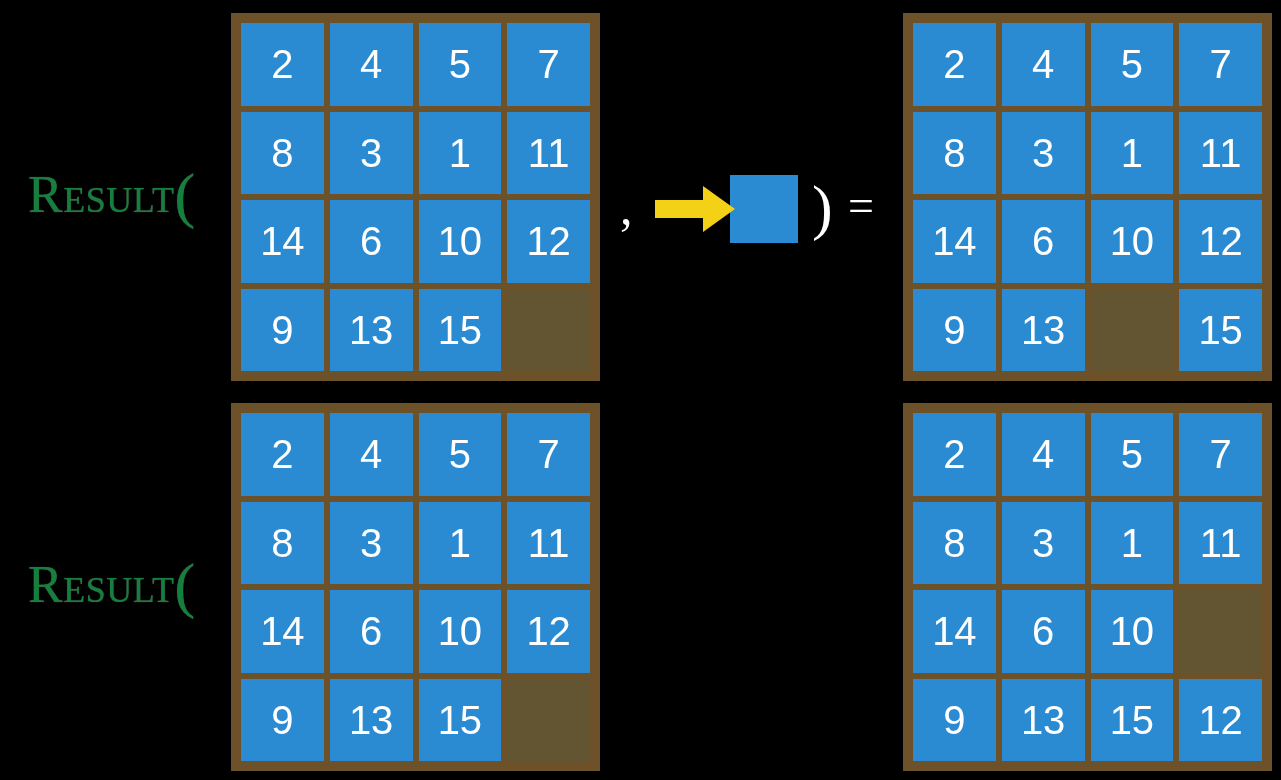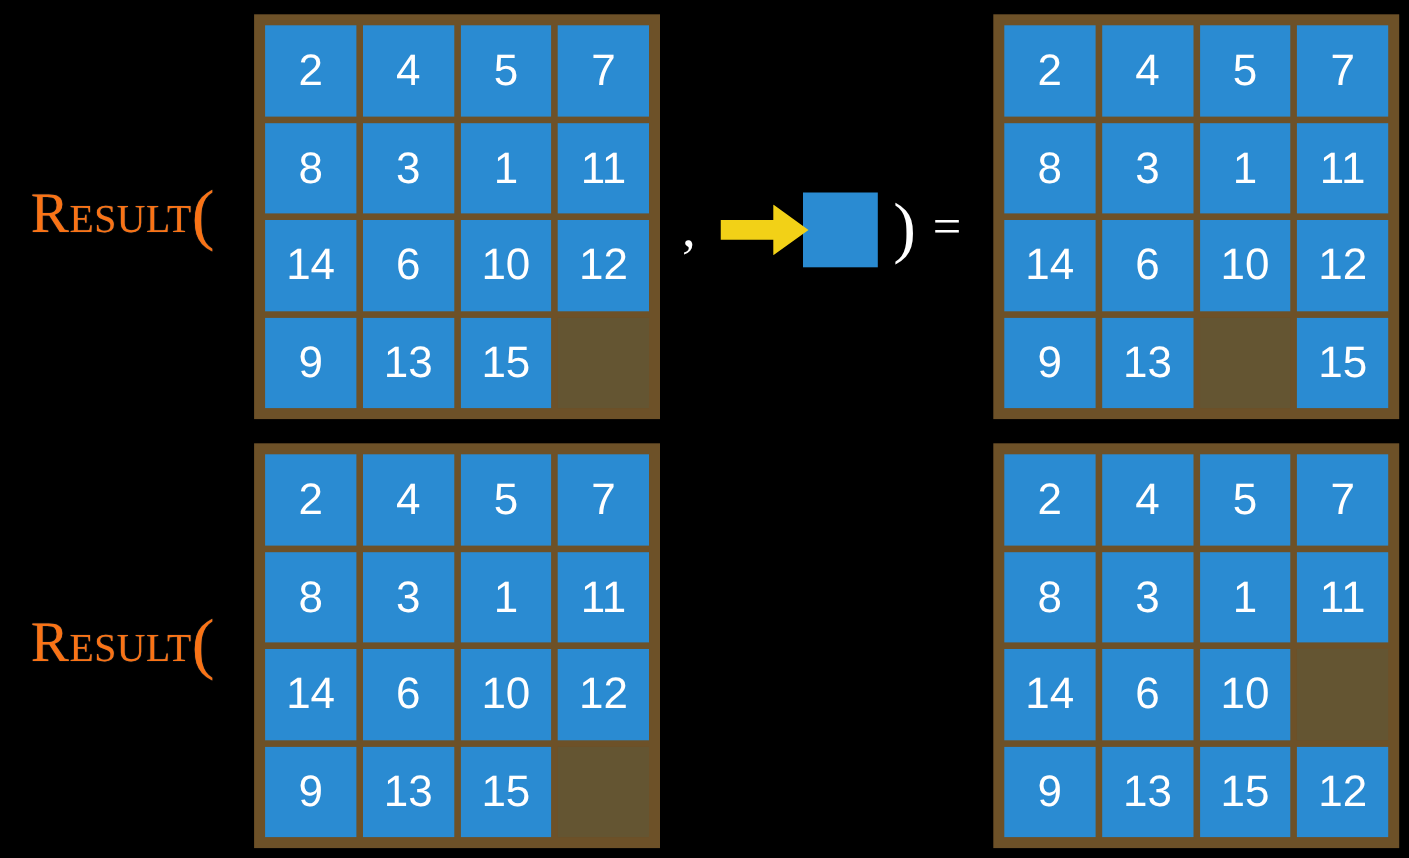--- a/index.html
+++ b/index.html
@@ -30,21 +30,21 @@
   }
   .eq-row.row-top    { top: 0px; }
   .eq-row.row-bottom { top: 390px; }
 
   
   .result-label {
     position: absolute;
     left: 28px;
     top: 50%;
     transform: translateY(-50%);
-    color: #f97316;
+    color: #15803d;
     font-family: "Liberation Serif", serif;
     font-size: 52px;
     line-height: 1;
     letter-spacing: 0.5px;
     white-space: nowrap;
     font-variant: small-caps;
     text-shadow: 0 0 1px rgba(255,255,255,0.35);
   }
   .result-label .paren {
     font-variant: normal;

